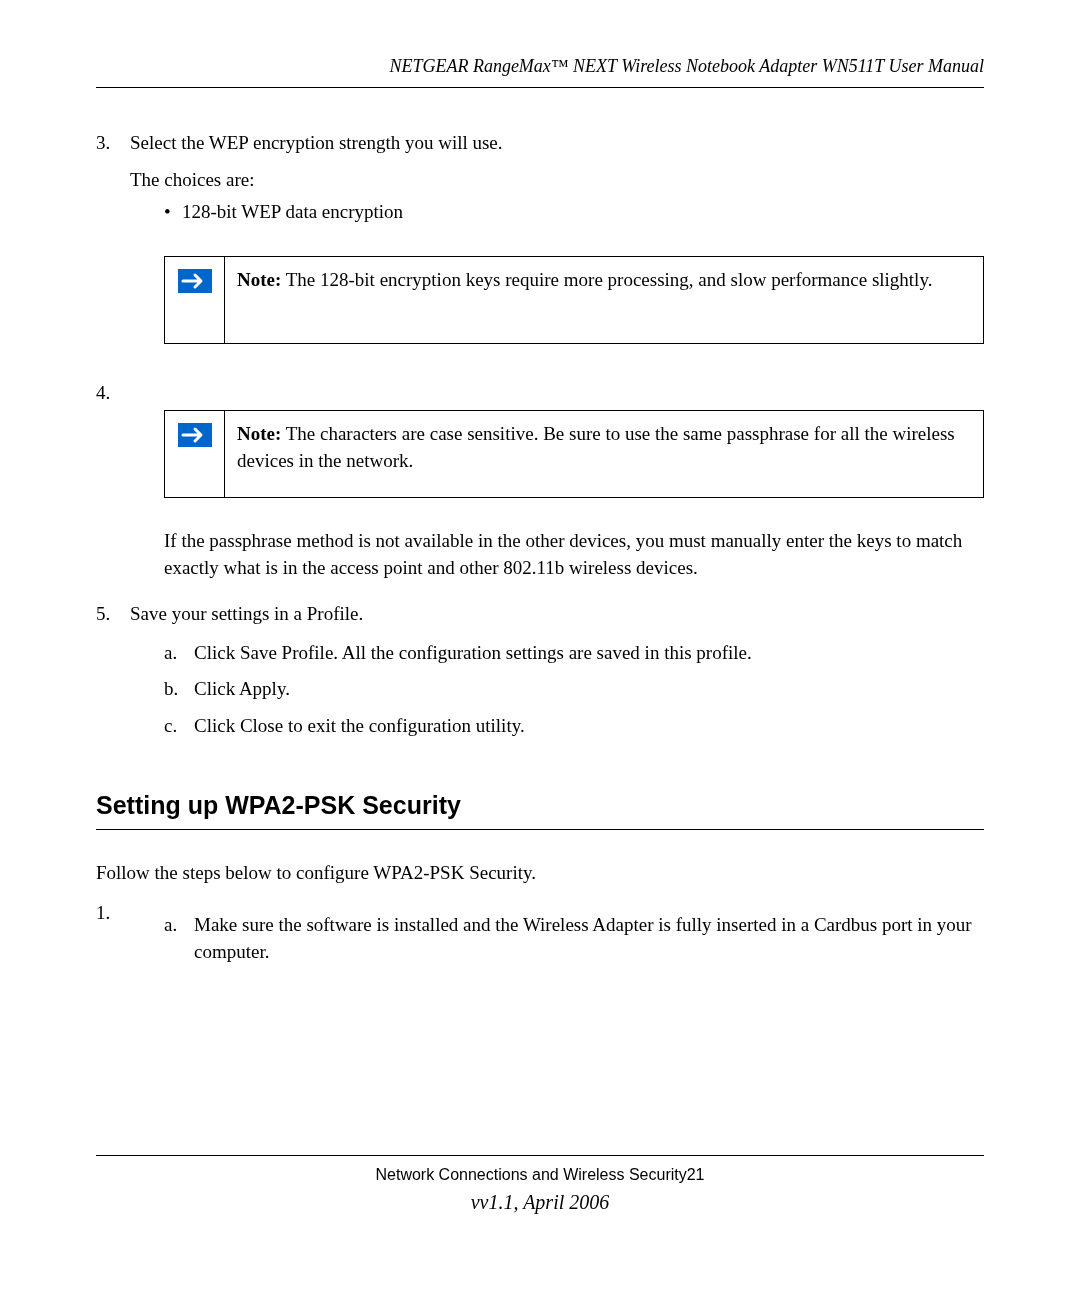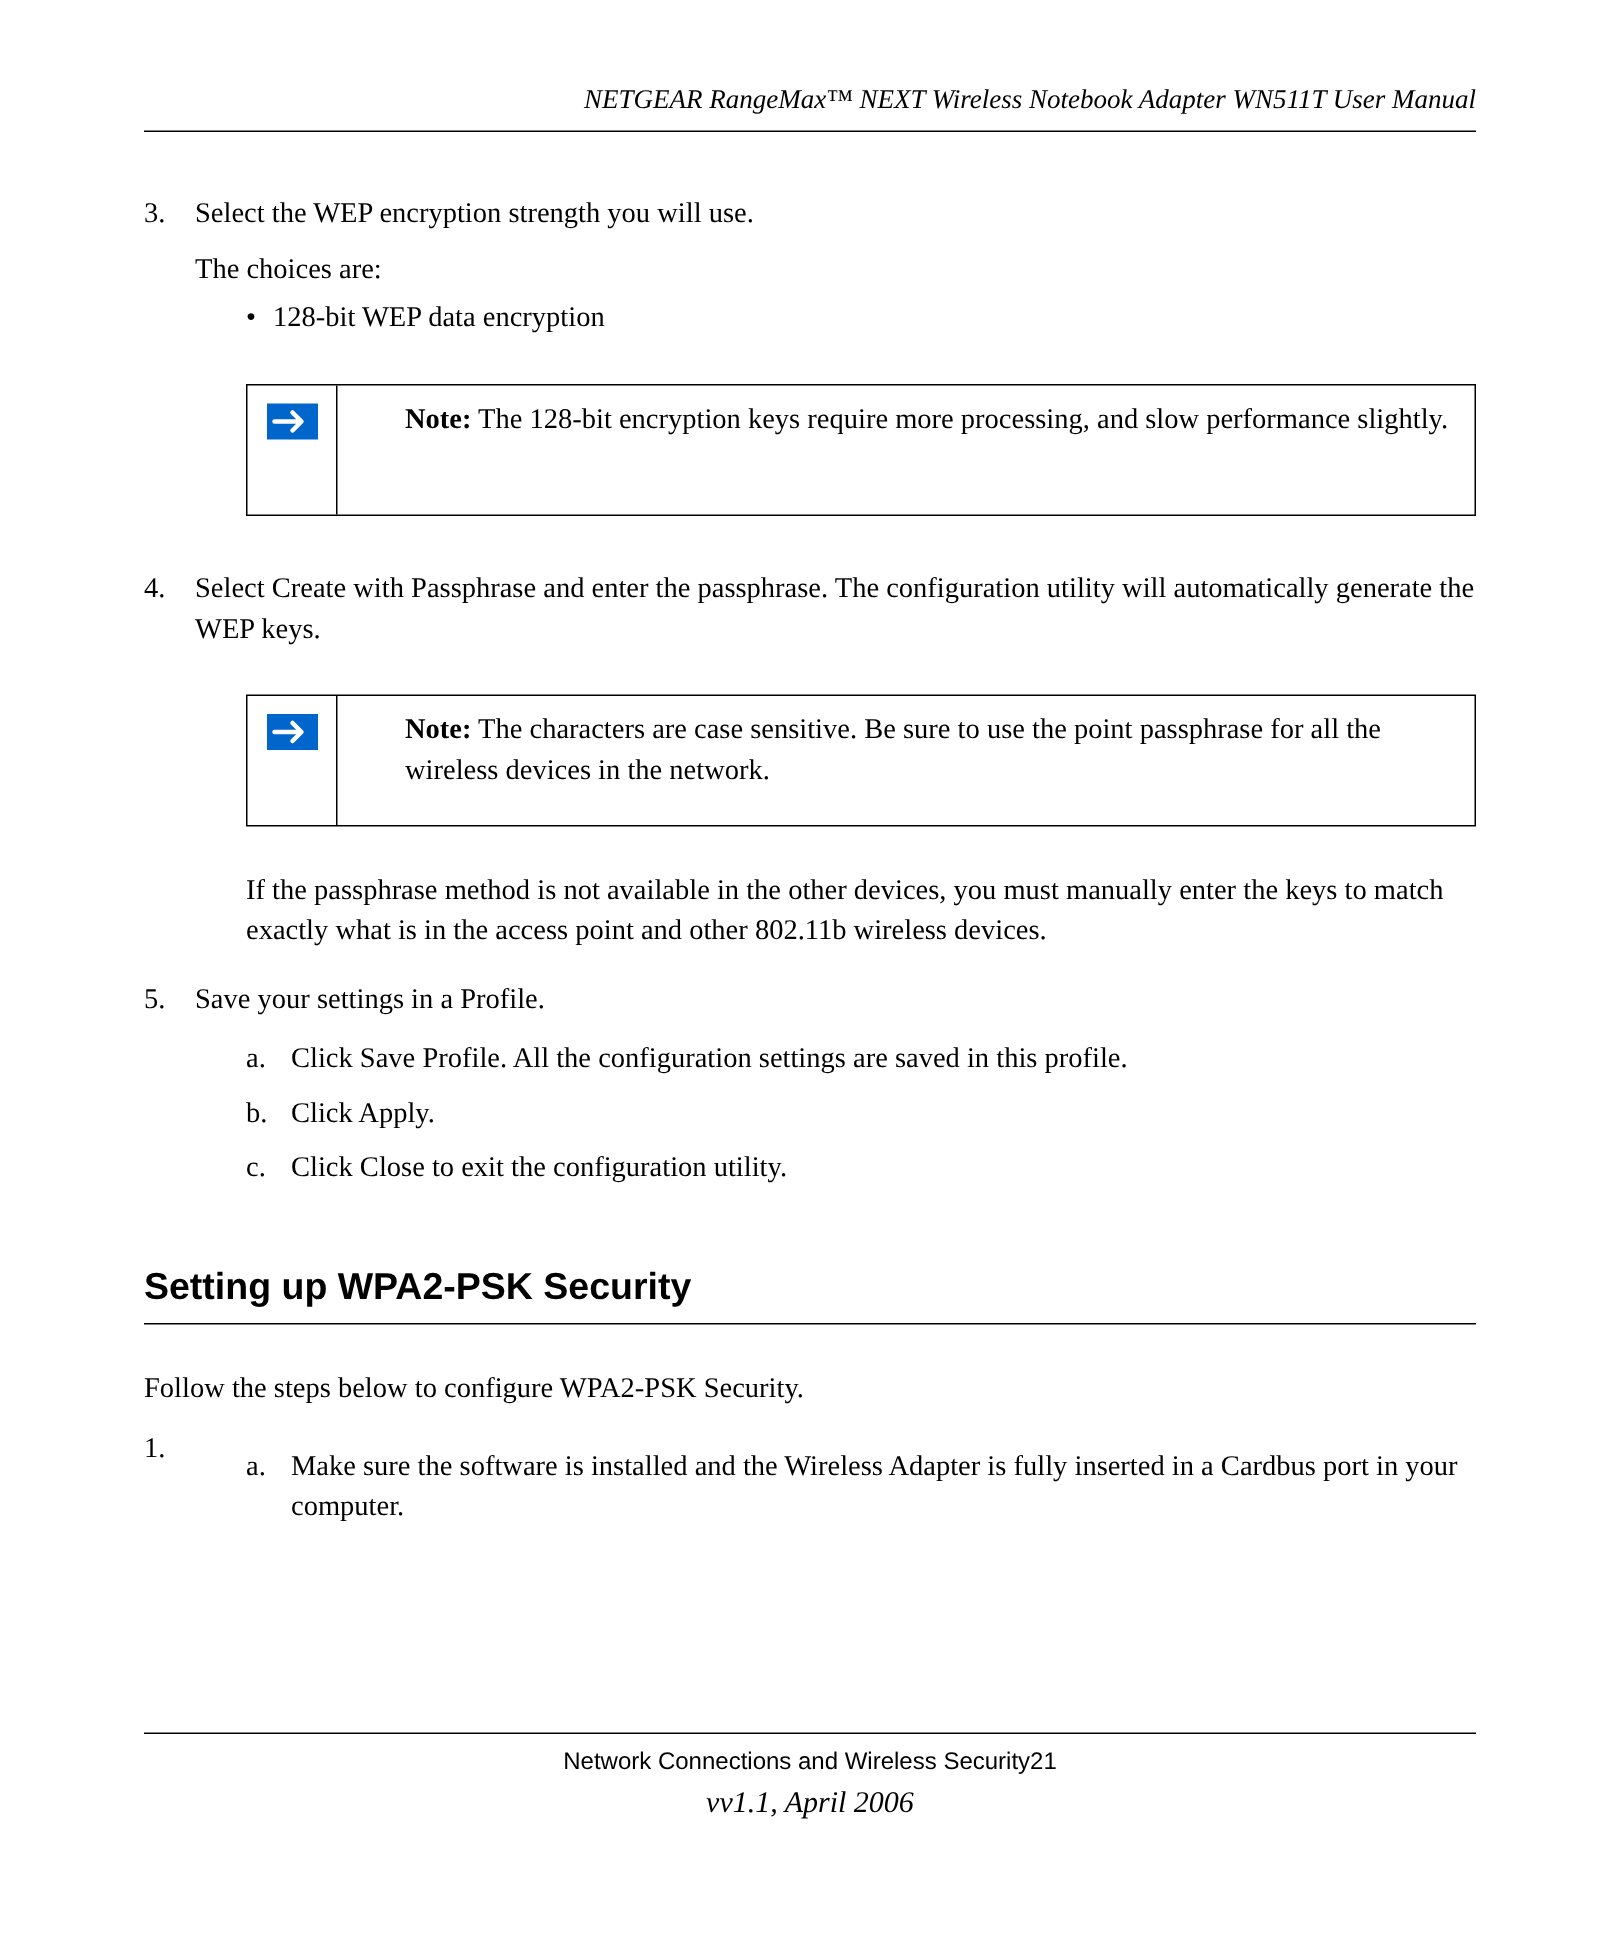--- a/index.html
+++ b/index.html
@@ -58,21 +58,20 @@
     .bullet-list li::before {
       content: "•";
       position: absolute;
       left: 0;
     }
     .note-box {
       display: flex;
       border: 1px solid #000;
       margin: 30px 0 30px 34px;
       min-height: 88px;
-      gap: 33px;
     }
     .note-icon-cell {
       width: 60px;
       border-right: 1px solid #000;
       display: flex;
       align-items: flex-start;
       justify-content: center;
       padding-top: 12px;
     }
     .note-icon {
@@ -181,32 +180,31 @@
         <div class="note-text">
           <span class="note-label">Note:</span><span> The 128-bit encryption keys require more processing, and slow performance slightly.</span>
         </div>
       </div>
     </div>
   </li>
 
   <li>
     <span class="num">4.</span>
     <div class="content">
-      <div>Select Create with Passphrase and enter the passphrase. The configuration utility will automatically generate the WEP keys.</div>
 
       <div class="note-box">
         <div class="note-icon-cell">
           <div class="note-icon">
             <svg viewBox="0 0 28 18">
                 <path d="M2 9 L18 9 M14 3 L20 9 L14 15" stroke="#fff" stroke-width="3" fill="none" stroke-linecap="round" stroke-linejoin="round"></path>
               </svg>
           </div>
         </div>
         <div class="note-text">
-          <span class="note-label">Note:</span><span> The characters are case sensitive. Be sure to use the point passphrase for all the wireless devices in the network.</span>
+          <span class="note-label">Note:</span><span> The characters are case sensitive. Be sure to use the same passphrase for all the wireless devices in the network.</span>
         </div>
       </div>
 
       <div class="after-note">If the passphrase method is not available in the other devices, you must manually enter the keys to match exactly what is in the access point and other 802.11b wireless devices.</div>
     </div>
   </li>
 
   <li>
     <span class="num">5.</span>
     <div class="content">

